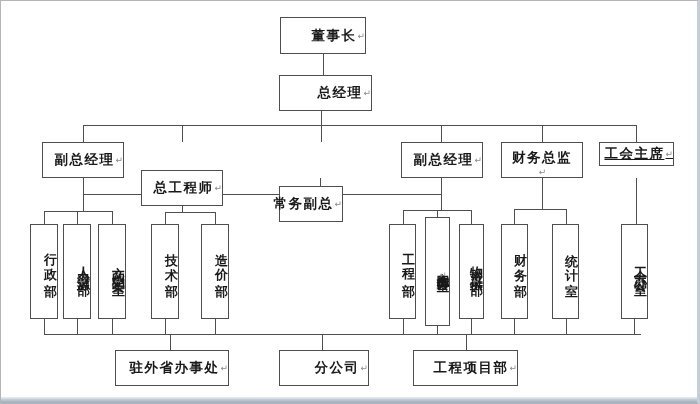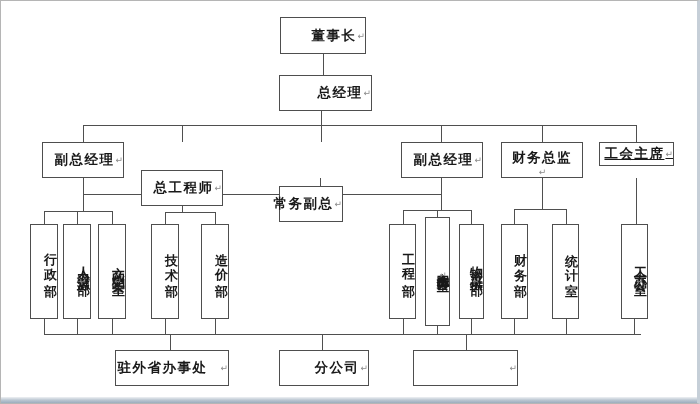--- a/index.html
+++ b/index.html
@@ -119,26 +119,27 @@
   <div class="box v3" style="left:500px;top:223px;width:27px;height:95px;">
     <span class="vt"><span>财务部</span><span class="pm">↵</span></span>
   </div>
   <div class="box v3" style="left:551px;top:223px;width:27px;height:95px;">
     <span class="vt"><span>统计室</span><span class="pm">↵</span></span>
   </div>
   <div class="box v5" style="left:620px;top:223px;width:27px;height:95px;">
     <span class="vt"><span>工会办公室</span><span class="pm">↵</span></span>
   </div>
 
-  <div class="box hb" style="left:114px;top:349px;width:114px;height:36px;gap:12px;">
+  <div class="box hb" style="left:114px;top:349px;width:114px;height:36px;">
     <span>驻外省办事处</span>
       <span class="pm">↵</span>
   </div>
   <div class="box hb" style="left:278px;top:349px;width:90px;height:36px;padding-left:42px;">
     <span>分公司</span>
       <span class="pm">↵</span>
   </div>
   <div class="box hb" style="left:412px;top:349px;width:105px;height:36px;">
+    <span>工程项目部</span>
       <span class="pm">↵</span>
   </div>
 
   <div class="bottom-strip"></div>
 </div>
 
 </body></html>

